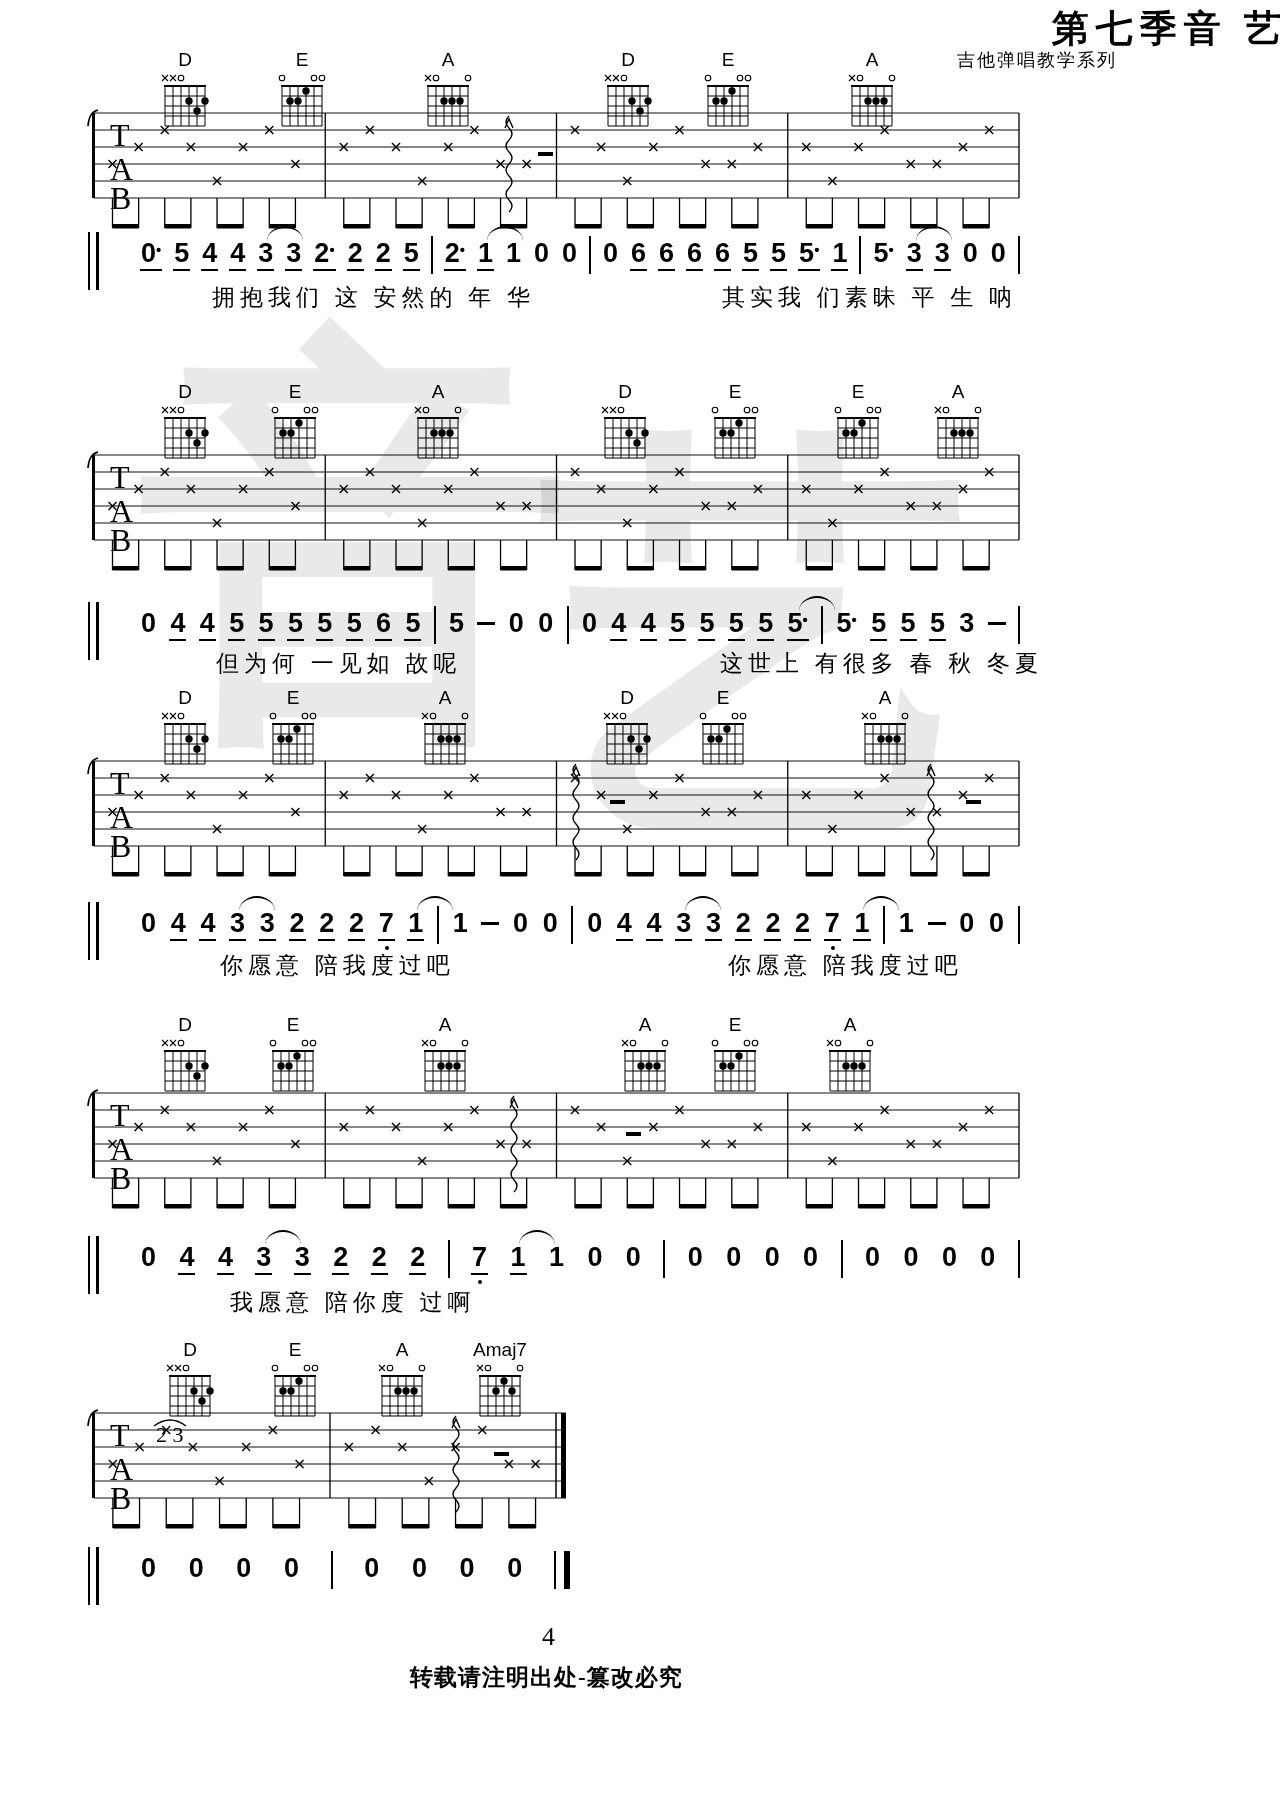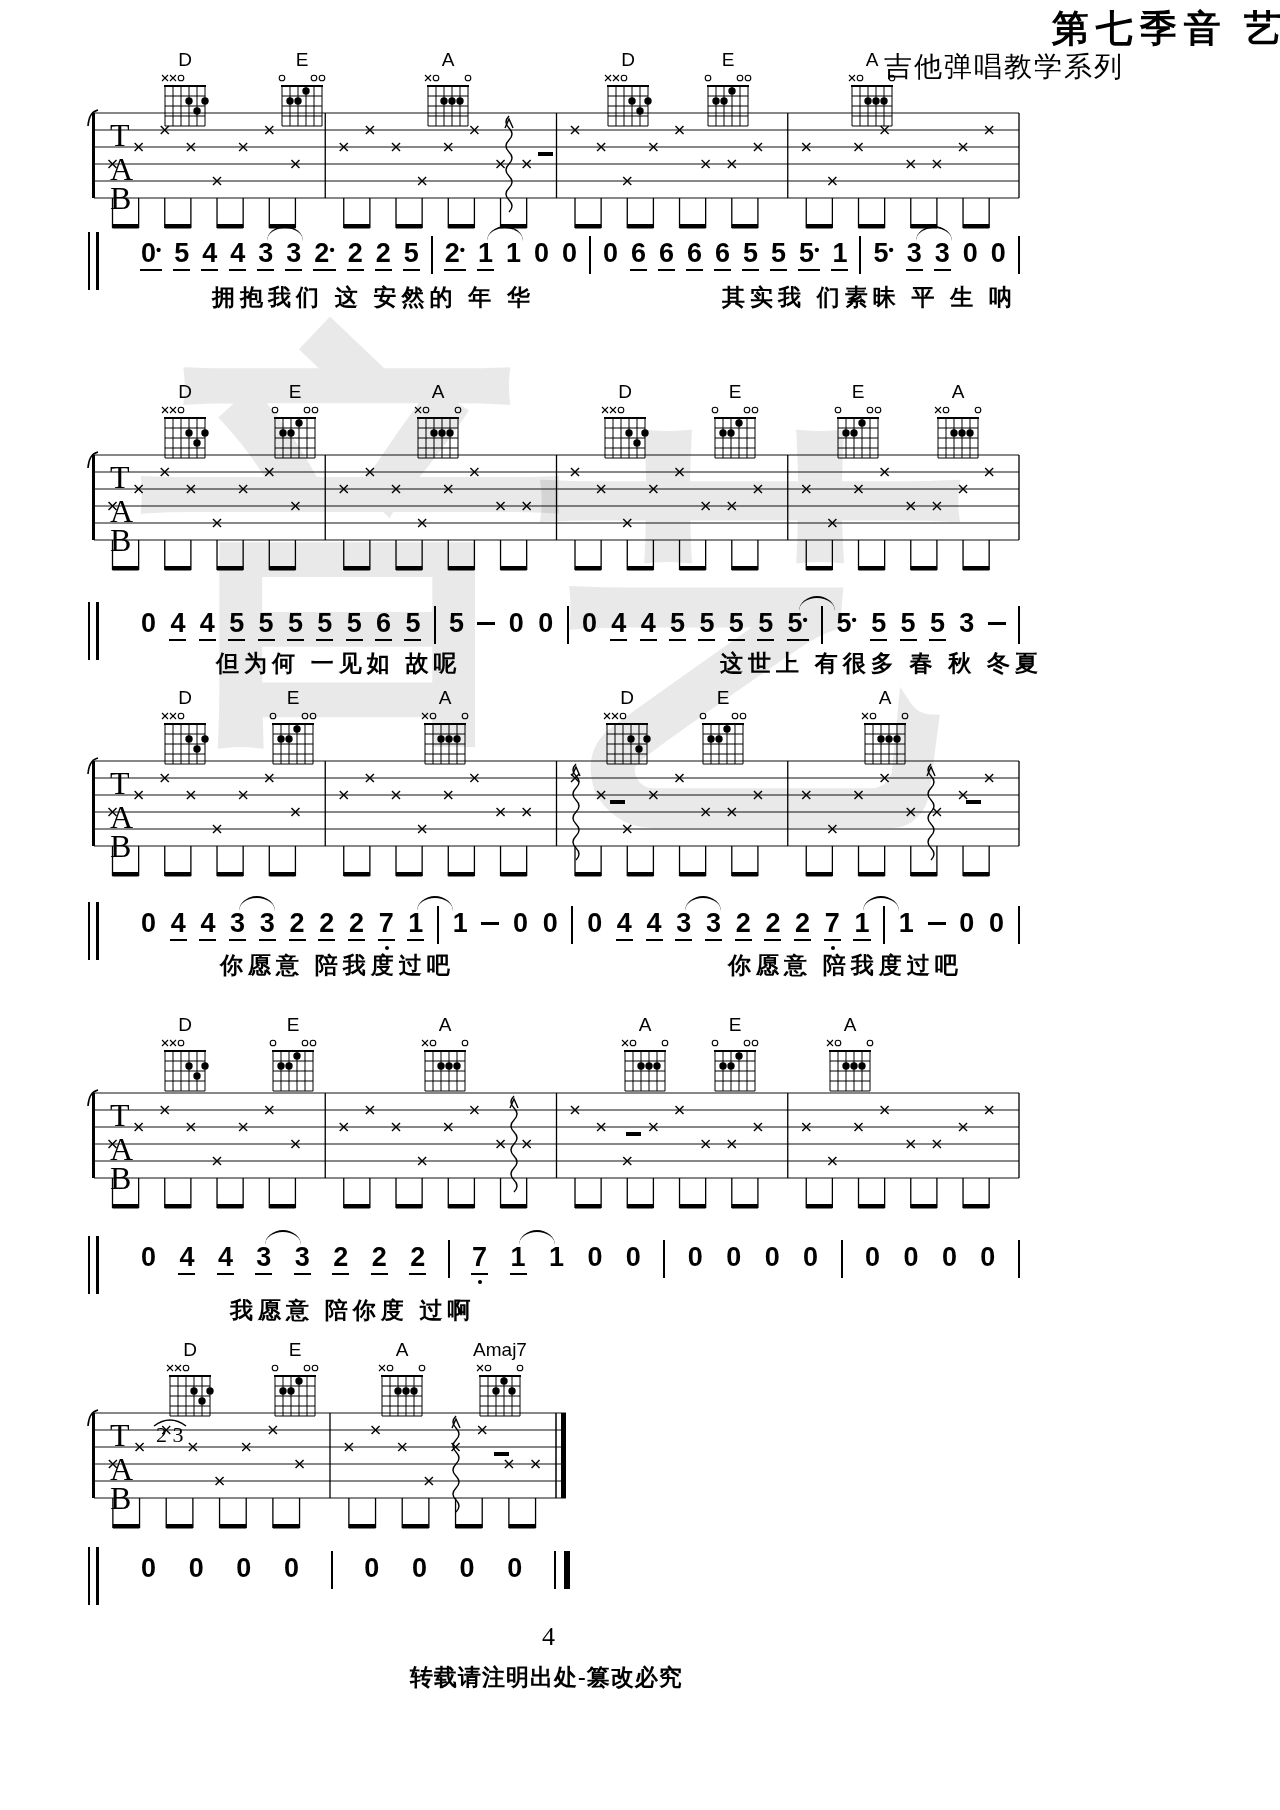--- a/index.html
+++ b/index.html
@@ -7,21 +7,21 @@
        font-family:"Liberation Sans",sans-serif;color:#000}
   #sheet{position:absolute;inset:0}
   
   .wm{position:absolute;z-index:0;color:rgba(0,0,0,0.085);font-weight:bold;
       font-family:"Liberation Serif",serif;pointer-events:none;line-height:1}
   .wm1{left:140px;top:330px;font-size:430px}
   .wm2{left:540px;top:430px;font-size:430px}
   
   .title{position:absolute;top:4px;right:-8px;font-size:37px;font-weight:bold;z-index:2;
          letter-spacing:7px;white-space:nowrap;font-family:"Liberation Serif",serif}
-  .subtitle{position:absolute;top:48px;right:156px;font-size:28px;z-index:2;
+  .subtitle{position:absolute;top:48px;right:163px;font-size:18px;z-index:2;
             letter-spacing:2px;white-space:nowrap;font-family:Liberation Serif, serif}
   
   .chord{position:absolute;transform:translateX(-50%);text-align:center;z-index:2}
   .cname{font-size:19px;line-height:1;margin-bottom:1px;font-family:"Liberation Sans",sans-serif}
   
   .staff{position:absolute;left:86px;z-index:1}
   
   .mrow{position:absolute;display:flex;justify-content:space-between;align-items:flex-start;z-index:2}
   .mbrk{position:absolute;width:6px;height:58px;border-left:2px solid #000;border-right:3px solid #000;z-index:2}
   .tok{position:relative}
@@ -29,21 +29,21 @@
   .dw{display:inline-block;padding:0 1px 3px}
   .u1 > .dw{border-bottom:2px solid #000;padding-bottom:2px}
   .ndot{font-size:15px;vertical-align:7px}
   .low::after{content:"";position:absolute;bottom:-9px;left:42%;width:4px;height:4px;background:#000;border-radius:50%}
   .tieS::before{content:"";position:absolute;top:-14px;left:58%;width:36px;height:13px;
                 border-top:2px solid #000;border-radius:50% 50% 0 0/100% 100% 0 0}
   .bar{width:2px;height:38px;background:#000;margin-top:-4px}
   .fbar{width:8px;height:38px;margin-top:-4px;border-left:2px solid #000;border-right:6px solid #000}
   .dashTok{width:18px;height:3px;background:#000;margin-top:12px}
   
-  .lyr{position:absolute;font-family:"Liberation Serif",serif;font-weight:bold;font-size:23px;
+  .lyr{position:absolute;font-family:"Liberation Serif",serif;font-weight:normal;font-size:23px;
        letter-spacing:5px;white-space:pre;z-index:2}
   
   .pageno{position:absolute;left:542px;top:1622px;font-size:26px;z-index:2;font-family:"Liberation Serif",serif}
   .notice{position:absolute;left:410px;top:1662px;font-size:23px;font-weight:bold;z-index:2;
           letter-spacing:1px;font-family:"Liberation Serif",serif}
 </style>
 </head>
 <body>
 
 <div id="sheet">
@@ -1220,21 +1220,21 @@
           <div class="tok note"><span class="dw">0</span></div>
           <div class="tok note"><span class="dw">0</span></div>
           <div class="tok note"><span class="dw">0</span></div>
           <div class="tok bar"></div>
           <div class="tok note"><span class="dw">0</span></div>
           <div class="tok note"><span class="dw">0</span></div>
           <div class="tok note"><span class="dw">0</span></div>
           <div class="tok note"><span class="dw">0</span></div>
           <div class="tok bar"></div>
         </div>
-        <div class="lyr" style="left: 230px; top: 1287px; margin-top: 8px;">我愿意 陪你度 过啊</div>
+        <div class="lyr" style="left: 230px; top: 1287px;">我愿意 陪你度 过啊</div>
       </div>
       <div>
         <div class="chord" style="left: 190px; top: 1340px;"><div class="cname">D</div><svg width="58" height="60">
             <line x1="6" y1="5" x2="12" y2="11" stroke="#000" stroke-width="1.1"></line>
             <line x1="6" y1="11" x2="12" y2="5" stroke="#000" stroke-width="1.1"></line>
             <line x1="14" y1="5" x2="20" y2="11" stroke="#000" stroke-width="1.1"></line>
             <line x1="14" y1="11" x2="20" y2="5" stroke="#000" stroke-width="1.1"></line>
             <circle cx="25" cy="8" r="2.8" fill="none" stroke="#000" stroke-width="1.1"></circle>
             <line x1="8" y1="16" x2="50" y2="16" stroke="#000" stroke-width="2.2"></line>
             <line x1="9" y1="26" x2="49" y2="26" stroke="#000" stroke-width="1"></line>

